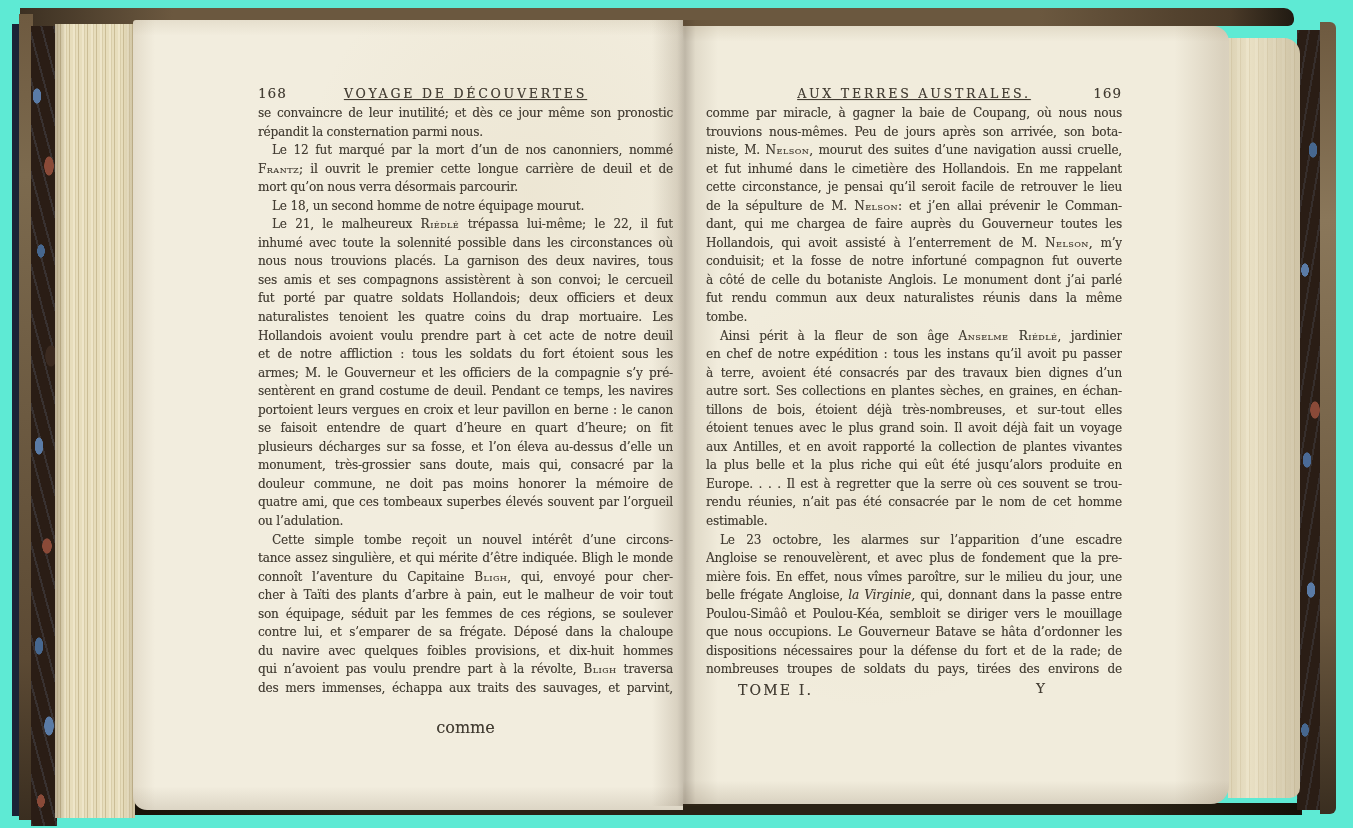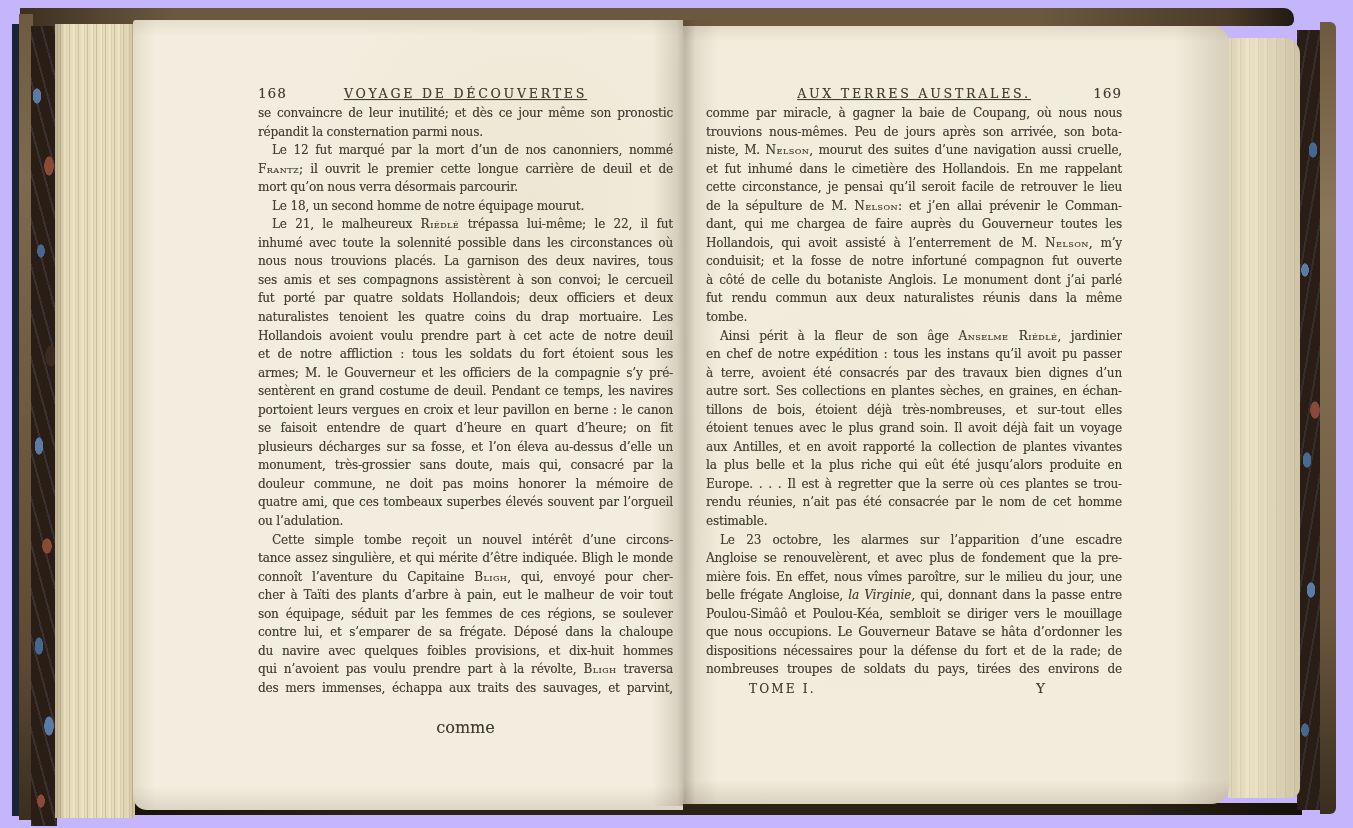--- a/index.html
+++ b/index.html
@@ -1,16 +1,16 @@
 <!DOCTYPE html>
 <html><head>
 <meta charset="utf-8">
 <style>
   html,body{margin:0;padding:0;background:#050505;}
-  #stage{position:relative;width:1353px;height:828px;background:#c4b5fd;overflow:hidden;
+  #stage{position:relative;width:1353px;height:828px;background:#5eead4;overflow:hidden;
          font-family:"DejaVu Serif","Liberation Serif",serif;}
   
   .cover-blue{position:absolute;left:12px;top:24px;width:9px;height:792px;background:#1b2336;z-index:1;}
   .board-left{position:absolute;left:19px;top:14px;width:14px;height:806px;
               background:linear-gradient(180deg,#6e5a40,#7c6a4e 20%,#5c4a34 80%,#3a2e20);z-index:1;}
   .marble{z-index:1;position:absolute;background-color:#2a1d15;}
   .marble-l{left:31px;top:26px;width:26px;height:800px;
     background-image:
       radial-gradient(9px 16px at 6px 70px,#5a7ba6 0 45%,transparent 50%),
       radial-gradient(10px 20px at 18px 140px,#8a4a38 0 45%,transparent 50%),
@@ -76,21 +76,21 @@
   .pnum-left{left:0;}
   .pnum-right{right:0;}
   .line{height:18.55px;font-size:12px;letter-spacing:-0.15px;
         text-align:justify;text-align-last:justify;overflow:hidden;}
   .line.pend{text-align-last:left;}
   .line.indent{text-indent:14px;}
   .sc{font-variant:small-caps;letter-spacing:0.5px;}
   .it{font-style:italic;}
   .catchword{height:18.55px;font-size:16px;text-align:center;margin-top:18px;}
   .footer-row{position:relative;height:18px;margin-top:0.5px;font-size:12px;}
-  .footer-row .sig-left{position:absolute;left:43px;top:1px;font-size:12px;letter-spacing:2.2px;}
+  .footer-row .sig-left{position:absolute;left:32px;top:1px;font-size:14px;letter-spacing:2.2px;}
   .footer-row .sig-mark{position:absolute;left:330px;top:-1px;font-size:13.5px;}
 </style>
 </head>
 <body>
 
 <div id="stage">
 
   <div class="top-band"></div>
   <div class="cover-blue"></div>
   <div class="board-left"></div>
@@ -166,21 +166,21 @@
         <div class="line"><span>fut rendu commun aux deux naturalistes réunis dans la même</span></div>
         <div class="line pend"><span>tombe.</span></div>
         <div class="line indent"><span>Ainsi périt à la fleur de son âge </span><span class="sc">Anselme Riédlé</span><span>, jardinier</span></div>
         <div class="line"><span>en chef de notre expédition : tous les instans qu’il avoit pu passer</span></div>
         <div class="line"><span>à terre, avoient été consacrés par des travaux bien dignes d’un</span></div>
         <div class="line"><span>autre sort. Ses collections en plantes sèches, en graines, en échan-</span></div>
         <div class="line"><span>tillons de bois, étoient déjà très-nombreuses, et sur-tout elles</span></div>
         <div class="line"><span>étoient tenues avec le plus grand soin. Il avoit déjà fait un voyage</span></div>
         <div class="line"><span>aux Antilles, et en avoit rapporté la collection de plantes vivantes</span></div>
         <div class="line"><span>la plus belle et la plus riche qui eût été jusqu’alors produite en</span></div>
-        <div class="line"><span>Europe. . . . Il est à regretter que la serre où ces plantes se trou-</span></div>
+        <div class="line"><span>Europe. . . . Il est à regretter que la serre où ces souvent se trou-</span></div>
         <div class="line"><span>rendu réunies, n’ait pas été consacrée par le nom de cet homme</span></div>
         <div class="line pend"><span>estimable.</span></div>
         <div class="line indent"><span>Le 23 octobre, les alarmes sur l’apparition d’une escadre</span></div>
         <div class="line"><span>Angloise se renouvelèrent, et avec plus de fondement que la pre-</span></div>
         <div class="line"><span>mière fois. En effet, nous vîmes paroître, sur le milieu du jour, une</span></div>
         <div class="line"><span>belle frégate Angloise, </span><span class="it">la Virginie,</span><span> qui, donnant dans la passe entre</span></div>
         <div class="line"><span>Poulou-Simâô et Poulou-Kéa, sembloit se diriger vers le mouillage</span></div>
         <div class="line"><span>que nous occupions. Le Gouverneur Batave se hâta d’ordonner les</span></div>
         <div class="line"><span>dispositions nécessaires pour la défense du fort et de la rade; de</span></div>
         <div class="line"><span>nombreuses troupes de soldats du pays, tirées des environs de</span></div>

